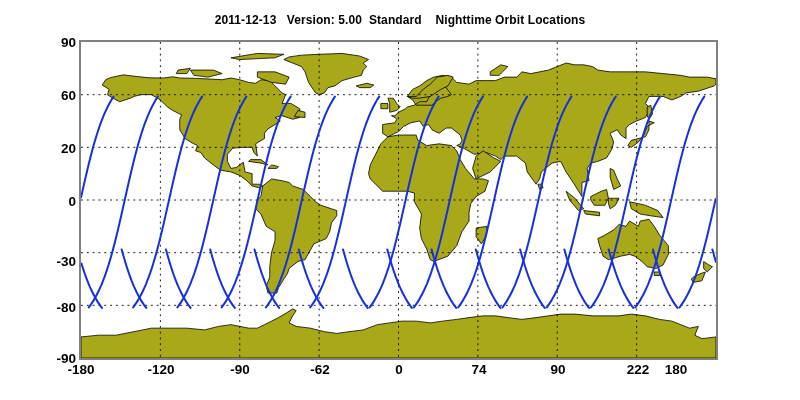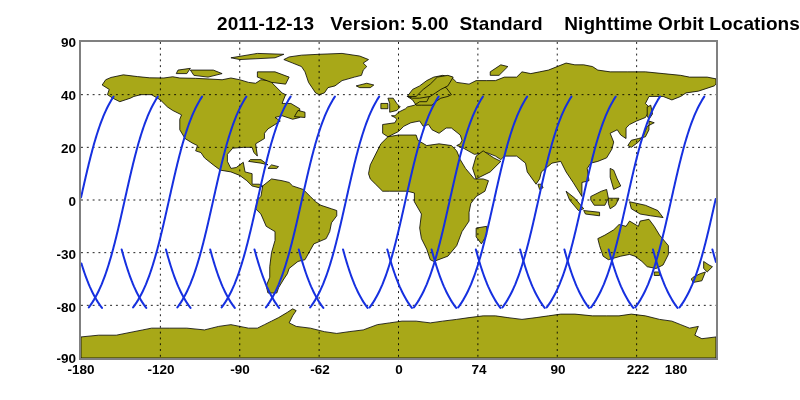--- a/index.html
+++ b/index.html
@@ -5,21 +5,21 @@
   html,body{margin:0;padding:0;}
   body{
     width:800px;height:400px;background:#ffffff;overflow:hidden;
     font-family:"Liberation Sans",sans-serif;
   }
   #stage{position:relative;width:800px;height:400px;}
 
   
   #title{
     position:absolute;left:0;top:13px;width:800px;
-    text-align:right;font-size:19px;font-weight:bold;color:#000;
+    text-align:center;font-size:12px;font-weight:bold;color:#000;
     letter-spacing:.1px;white-space:pre;
   }
 
   
   #plot{
     position:absolute;left:79px;top:40px;width:639px;height:320px;
     background:#ffffff;box-sizing:border-box;
     border:2px solid #808080;
   }
   #plot svg{position:absolute;left:0;top:0;width:100%;height:100%;display:block;}
@@ -34,24 +34,24 @@
   .xtick{top:362px;transform:translateX(-50%);}
 </style>
 </head>
 <body>
 
 <div id="stage">
 
   <div id="title">2011-12-13   Version: 5.00  Standard    Nighttime Orbit Locations</div>
 
   <div class="tick ytick" style="top:42px">90</div>
-  <div class="tick ytick" style="top:95px">40</div>
+  <div class="tick ytick" style="top:95px">60</div>
   <div class="tick ytick" style="top:148px">20</div>
   <div class="tick ytick" style="top:201px">0</div>
-  <div class="tick ytick" style="top:254px">-30</div>
+  <div class="tick ytick" style="top:261px">-30</div>
   <div class="tick ytick" style="top:307px">-80</div>
   <div class="tick ytick" style="top:358px">-90</div>
 
   <div class="tick xtick" style="left:81px">-180</div>
   <div class="tick xtick" style="left:161px">-120</div>
   <div class="tick xtick" style="left:240px">-90</div>
   <div class="tick xtick" style="left:320px">-62</div>
   <div class="tick xtick" style="left:399px">0</div>
   <div class="tick xtick" style="left:479px">74</div>
   <div class="tick xtick" style="left:558px">90</div>

